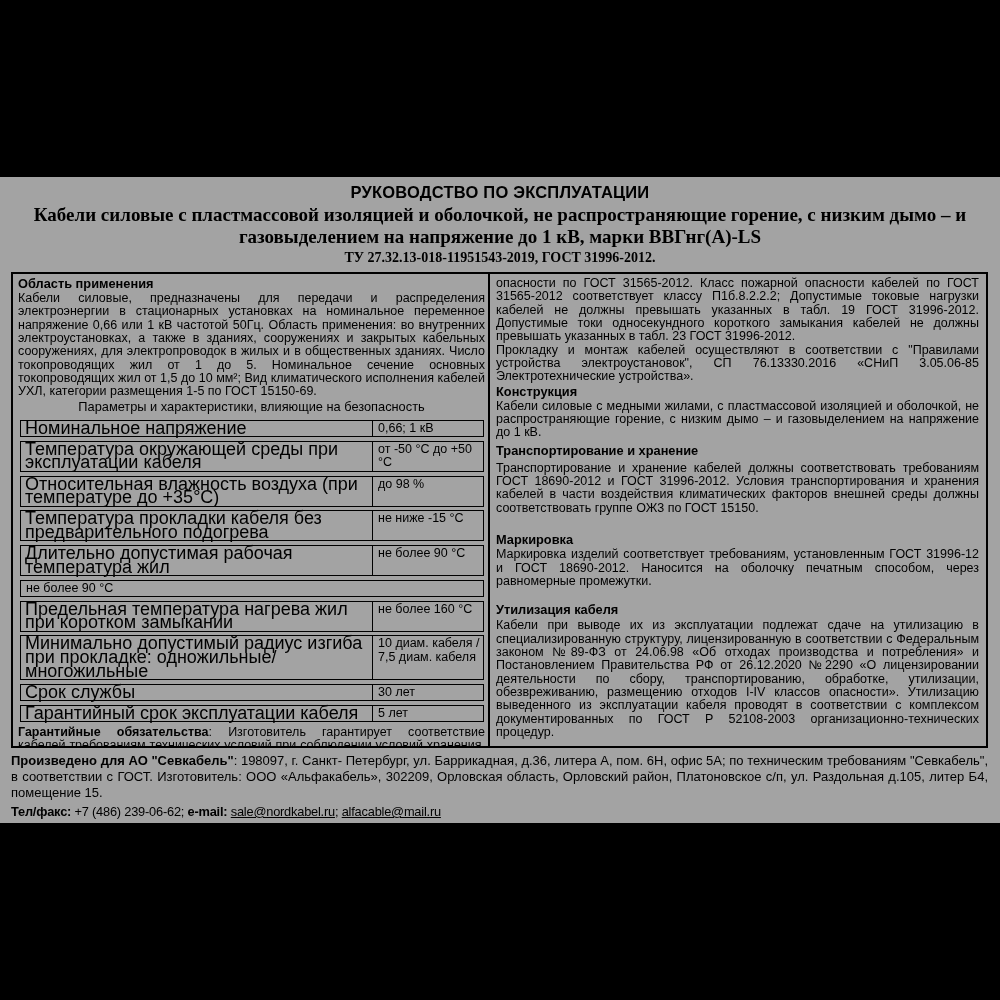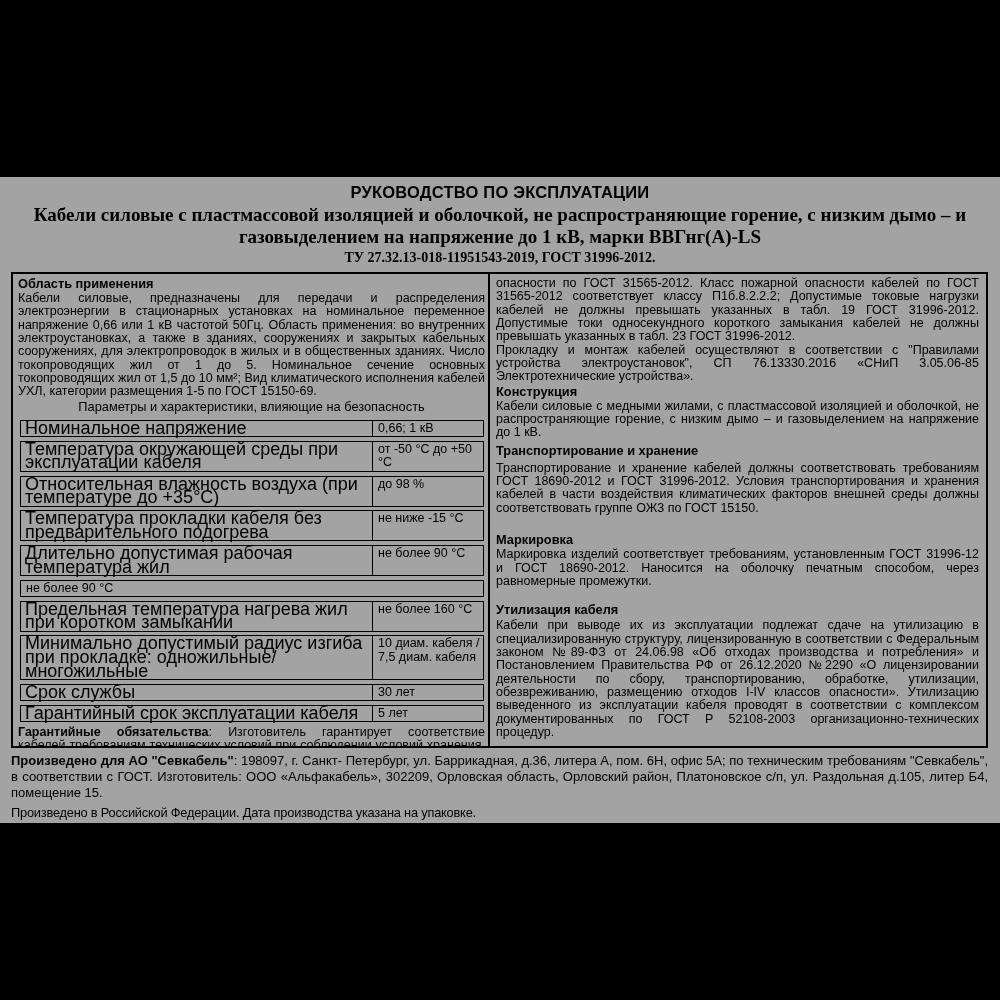--- a/index.html
+++ b/index.html
@@ -112,18 +112,19 @@
       <p>Маркировка изделий соответствует требованиям, установленным ГОСТ 31996-12 и ГОСТ 18690-2012. Наносится на оболочку печатным способом, через равномерные промежутки.</p>
 
       <div class="sec-title hdr-disposal">Утилизация кабеля</div>
       <p>Кабели при выводе их из эксплуатации подлежат сдаче на утилизацию в специализированную структуру, лицензированную в соответствии с Федеральным законом №89-ФЗ от 24.06.98 «Об отходах производства и потребления» и Постановлением Правительства РФ от 26.12.2020 №2290 «О лицензировании деятельности по сбору, транспортированию, обработке, утилизации, обезвреживанию, размещению отходов I-IV классов опасности». Утилизацию выведенного из эксплуатации кабеля проводят в соответствии с комплексом документированных по ГОСТ Р 52108-2003 организационно-технических процедур.</p>
     </div>
 
   </div>
 
   <div class="footer">
     <p class="f-main"><span class="bold">Произведено для АО "Севкабель"</span><span>: 198097, г. Санкт- Петербург, ул. Баррикадная, д.36, литера А, пом. 6Н, офис 5А; по техническим требованиям "Севкабель", в соответствии с ГОСТ. Изготовитель: ООО «Альфакабель», 302209, Орловская область, Орловский район, Платоновское с/п, ул. Раздольная д.105, литер Б4, помещение 15.</span></p>
+    <p class="f-contact"><span class="bold">Тел/факс:</span> <span>+7 (486) 239-06-62;</span> <span class="bold">e-mail:</span> <span class="email-link">sale@nordkabel.ru</span><span>;</span> <span class="email-link">alfacable@mail.ru</span></p>
     <p class="f-made">Произведено в Российской Федерации. Дата производства указана на упаковке.</p>
   </div>
 
 </div>
 
 <div class="band band-bottom"></div>
 
 </body></html>

